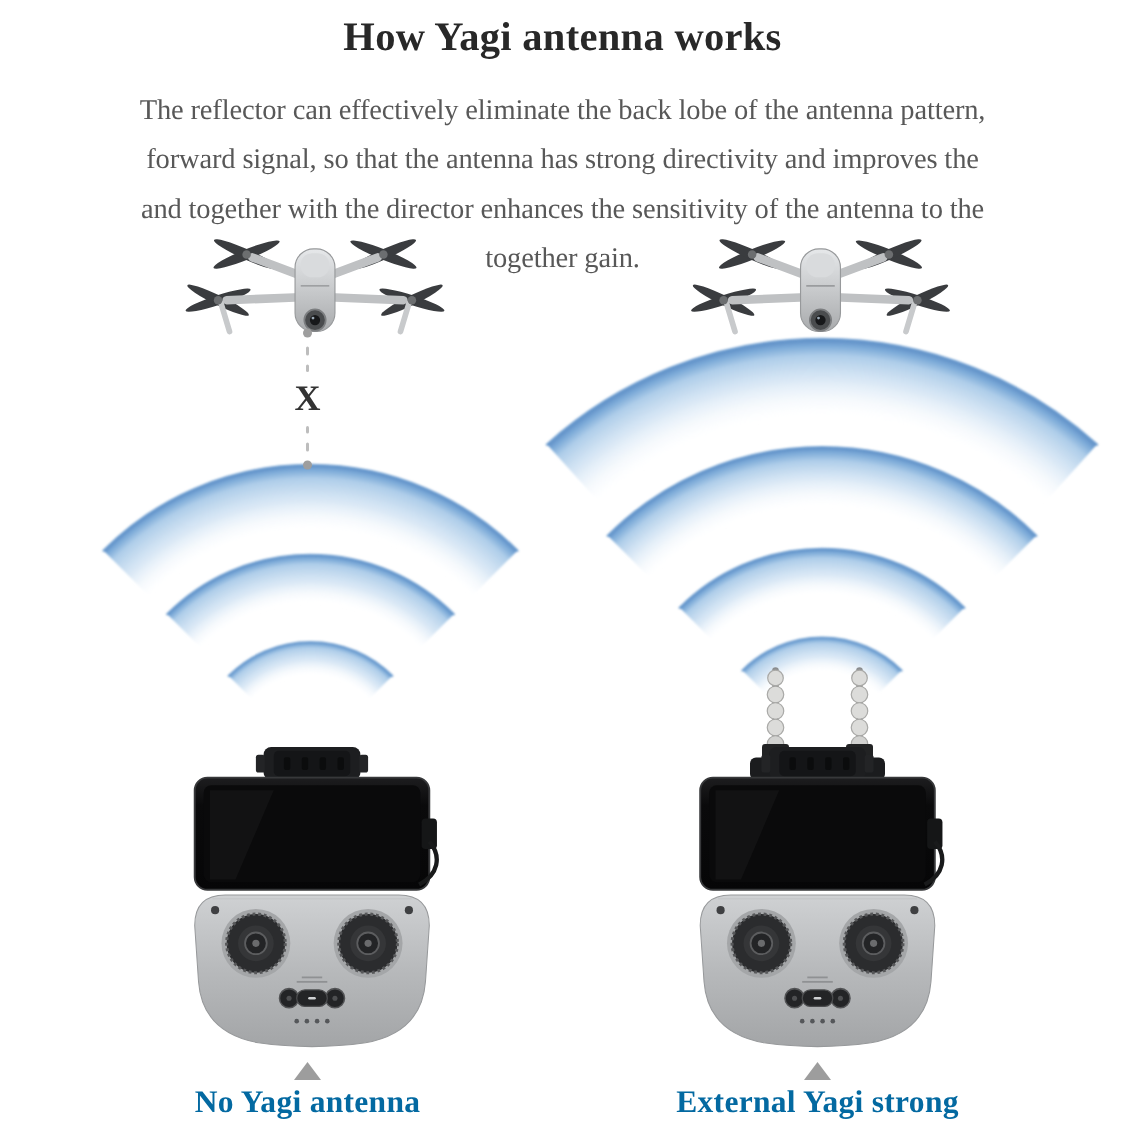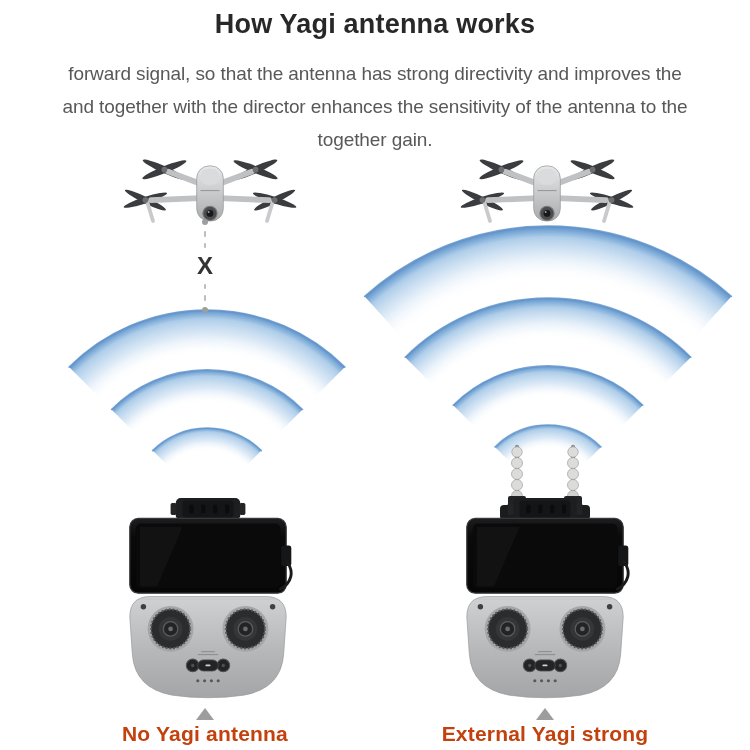--- a/index.html
+++ b/index.html
@@ -1,41 +1,42 @@
 <!DOCTYPE html>
 <html><head>
 <meta charset="utf-8">
 <style>
   html,body{margin:0;padding:0;background:#ffffff;}
   .stage{position:relative;width:750px;height:750px;background:#ffffff;overflow:hidden;
-         font-family:Liberation Sans, sans-serif;}
+         font-family:Liberation Serif, serif;}
   .title{position:absolute;top:9px;left:0;width:750px;text-align:center;
          font-size:27px;font-weight:700;color:#282828;letter-spacing:0.2px;}
   .desc{position:absolute;top:57px;left:25px;width:700px;text-align:center;
         font-size:19px;color:#585858;line-height:33px;letter-spacing:-0.1px;}
   .abs{position:absolute;}
   .blocked{position:absolute;left:183px;top:219px;width:44px;height:94px;
            display:flex;flex-direction:column;align-items:center;justify-content:space-between;}
   .dot{width:6px;height:6px;border-radius:50%;background:#9e9e9e;}
   .dash{width:2px;height:6px;border-radius:1px;background:#bdbdbd;}
   .xmark{font-size:24px;font-weight:700;color:#333333;line-height:1;}
   .tri{position:absolute;top:708px;width:0;height:0;
        border-left:9px solid transparent;border-right:9px solid transparent;
        border-bottom:12px solid #9d9d9d;}
   .caption{position:absolute;top:722px;width:280px;text-align:center;
-           font-size:21px;font-weight:700;color:#c2410c;letter-spacing:0.2px;}
+           font-size:21px;font-weight:700;color:#0369a1;letter-spacing:0.2px;}
   svg{display:block;}
 </style>
 </head>
 <body>
 
 <div class="stage">
 
   <div class="title">How Yagi antenna works</div>
   <div class="desc">
+    <div>The reflector can effectively eliminate the back lobe of the antenna pattern,</div>
     <div>forward signal, so that the antenna has strong directivity and improves the</div>
     <div>and together with the director enhances the sensitivity of the antenna to the</div>
     <div>together gain.</div>
   </div>
 
   <svg width="0" height="0" style="position:absolute" aria-hidden="true">
     <defs>
       <linearGradient id="gDroneBody" x1="0" y1="0" x2="0" y2="1">
         <stop offset="0" stop-color="#e6e8ea"></stop>
           <stop offset="1" stop-color="#a9abad"></stop>

